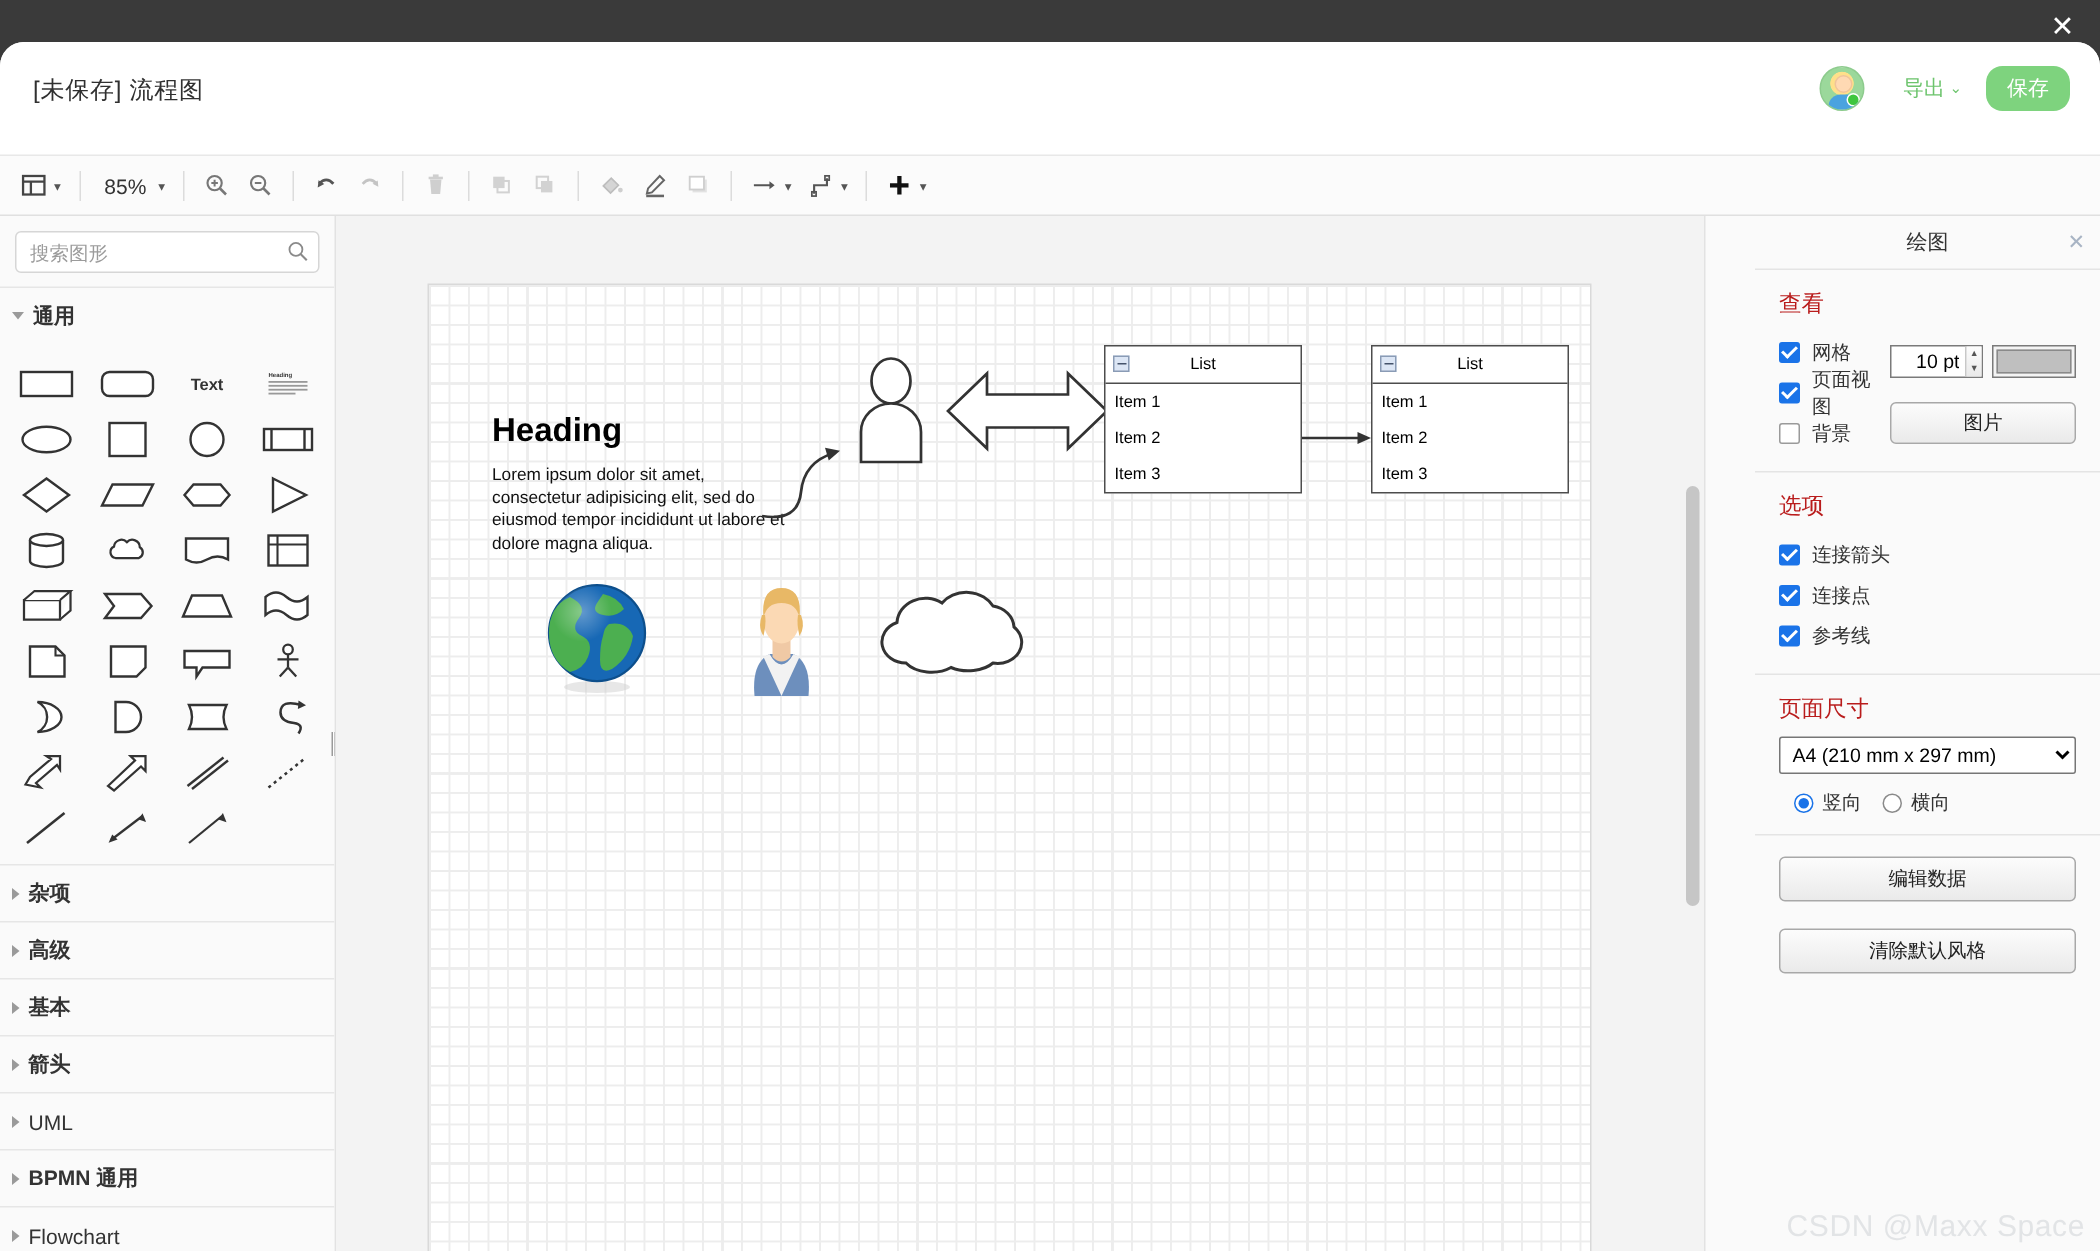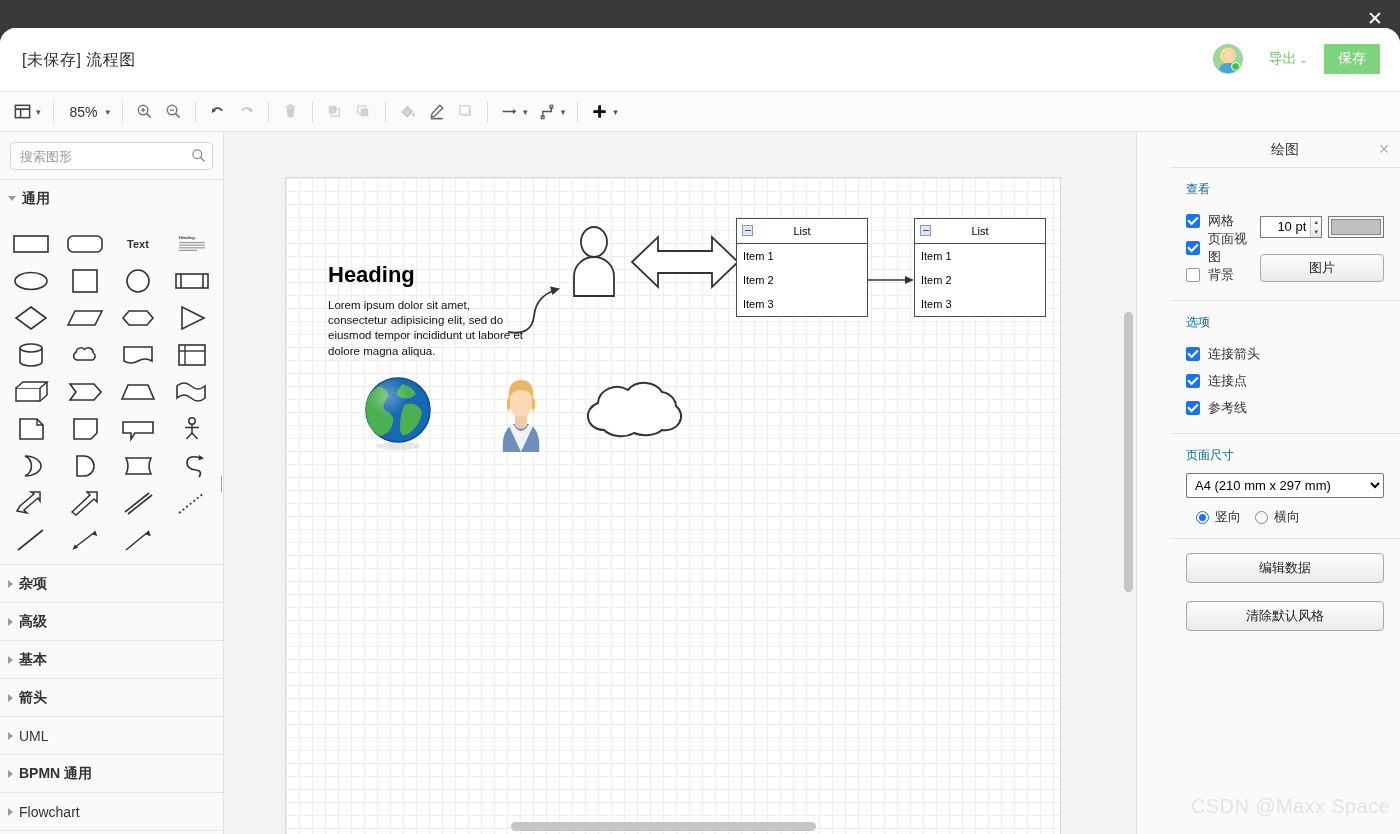--- a/index.html
+++ b/index.html
@@ -19,21 +19,21 @@
   }
 
   
   .shell {
     position: absolute; left: 0; top: 28px; width: 1400px; height: 806px;
     background: #ffffff; border-radius: 16px 16px 0 0; overflow: hidden;
   }
 
   
   .titlebar {
-    position: relative; height: 64px; width: 1400px; background: #ffffff;
+    position: relative; height: 76px; width: 1400px; background: #ffffff;
     border-bottom: 1px solid #e8e8e8;
   }
   .doc-title {
     position: absolute; left: 22px; top: 22px;
     font-size: 16px; color: #303030; letter-spacing: .5px;
   }
   .avatar {
     position: absolute; right: 157px; top: 16px; width: 30px; height: 30px; border-radius: 50%;
     background: radial-gradient(circle at 50% 38%, #ffe08a 0 34%, #9bd89b 36% 100%);
     border: 1px solid #8dcb8d; overflow: hidden; cursor: pointer;
@@ -50,21 +50,21 @@
     position: absolute; left: 5px; top: 18px; width: 20px; height: 12px;
     border-radius: 8px 8px 0 0; background: #4aa3df;
   }
   .export-btn {
     position: absolute; right: 92px; top: 22px; font-size: 14px; color: #6dc46d; cursor: pointer;
     display: flex; align-items: center; gap: 3px;
   }
   .caret-sm { font-size: 10px; }
   .save-btn {
     position: absolute; right: 20px; top: 16px; width: 56px; height: 30px;
-    background: #7ed37e; border: none; border-radius: 1px; color: #fff;
+    background: #7ed37e; border: none; border-radius: 11px; color: #fff;
     font-size: 14px; font-family: inherit; cursor: pointer;
   }
 
   
   .toolbar {
     position: relative; height: 40px; width: 1400px; background: #fbfbfb;
     border-bottom: 1px solid #e0e0e0; display: flex; align-items: center; padding-left: 8px; gap: 0;
   }
   .tb-item { display: flex; align-items: center; height: 28px; padding: 0 5px; cursor: pointer; }
   .tb-sep { width: 1px; height: 20px; background: #dcdcdc; margin: 0 7px; }
@@ -145,21 +145,21 @@
              background: #c6c6c6; border-radius: 5px; cursor: pointer; }
 
   
   .rpanel { width: 264px; height: 702px; background: #fafafa; border-left: 1px solid #e2e2e2; position: relative; padding-left: 33px; }
   .rp-title {
     height: 36px; display: flex; align-items: center; justify-content: center; position: relative;
     font-size: 14px; color: #333; border-bottom: 1px solid #e4e4e4;
   }
   .rp-close { position: absolute; right: 10px; top: 9px; color: #a8b4c4; font-size: 14px; cursor: pointer; }
   .rp-sec { padding: 13px 16px 12px 16px; border-bottom: 1px solid #e4e4e4; }
-  .rp-h { font-size: 12px; color: #0369a1; margin-bottom: 9px; font-family: Liberation Serif, serif; }
+  .rp-h { font-size: 15px; color: #b91c1c; margin-bottom: 9px; font-family: Liberation Serif, serif; }
   .chk-row { display: flex; align-items: center; gap: 8px; height: 27px; font-size: 13px; color: #333; }
   .chk {
     width: 14px; height: 14px; border: 1px solid #9a9a9a; border-radius: 2px; background: #fff;
     display: inline-flex; align-items: center; justify-content: center; cursor: pointer; flex: none;
   }
   .chk.on { background: #1a73e8; border-color: #1a73e8; }
   .chk.on::after { content: ""; width: 4px; height: 8px; border: solid #fff; border-width: 0 2px 2px 0; transform: rotate(45deg) translate(-1px,-1px); }
   .grid-row { display: flex; align-items: center; gap: 8px; }
   .spin {
     display: flex; align-items: stretch; border: 1px solid #7a7a7a; background: #fff; height: 22px; width: 62px;

